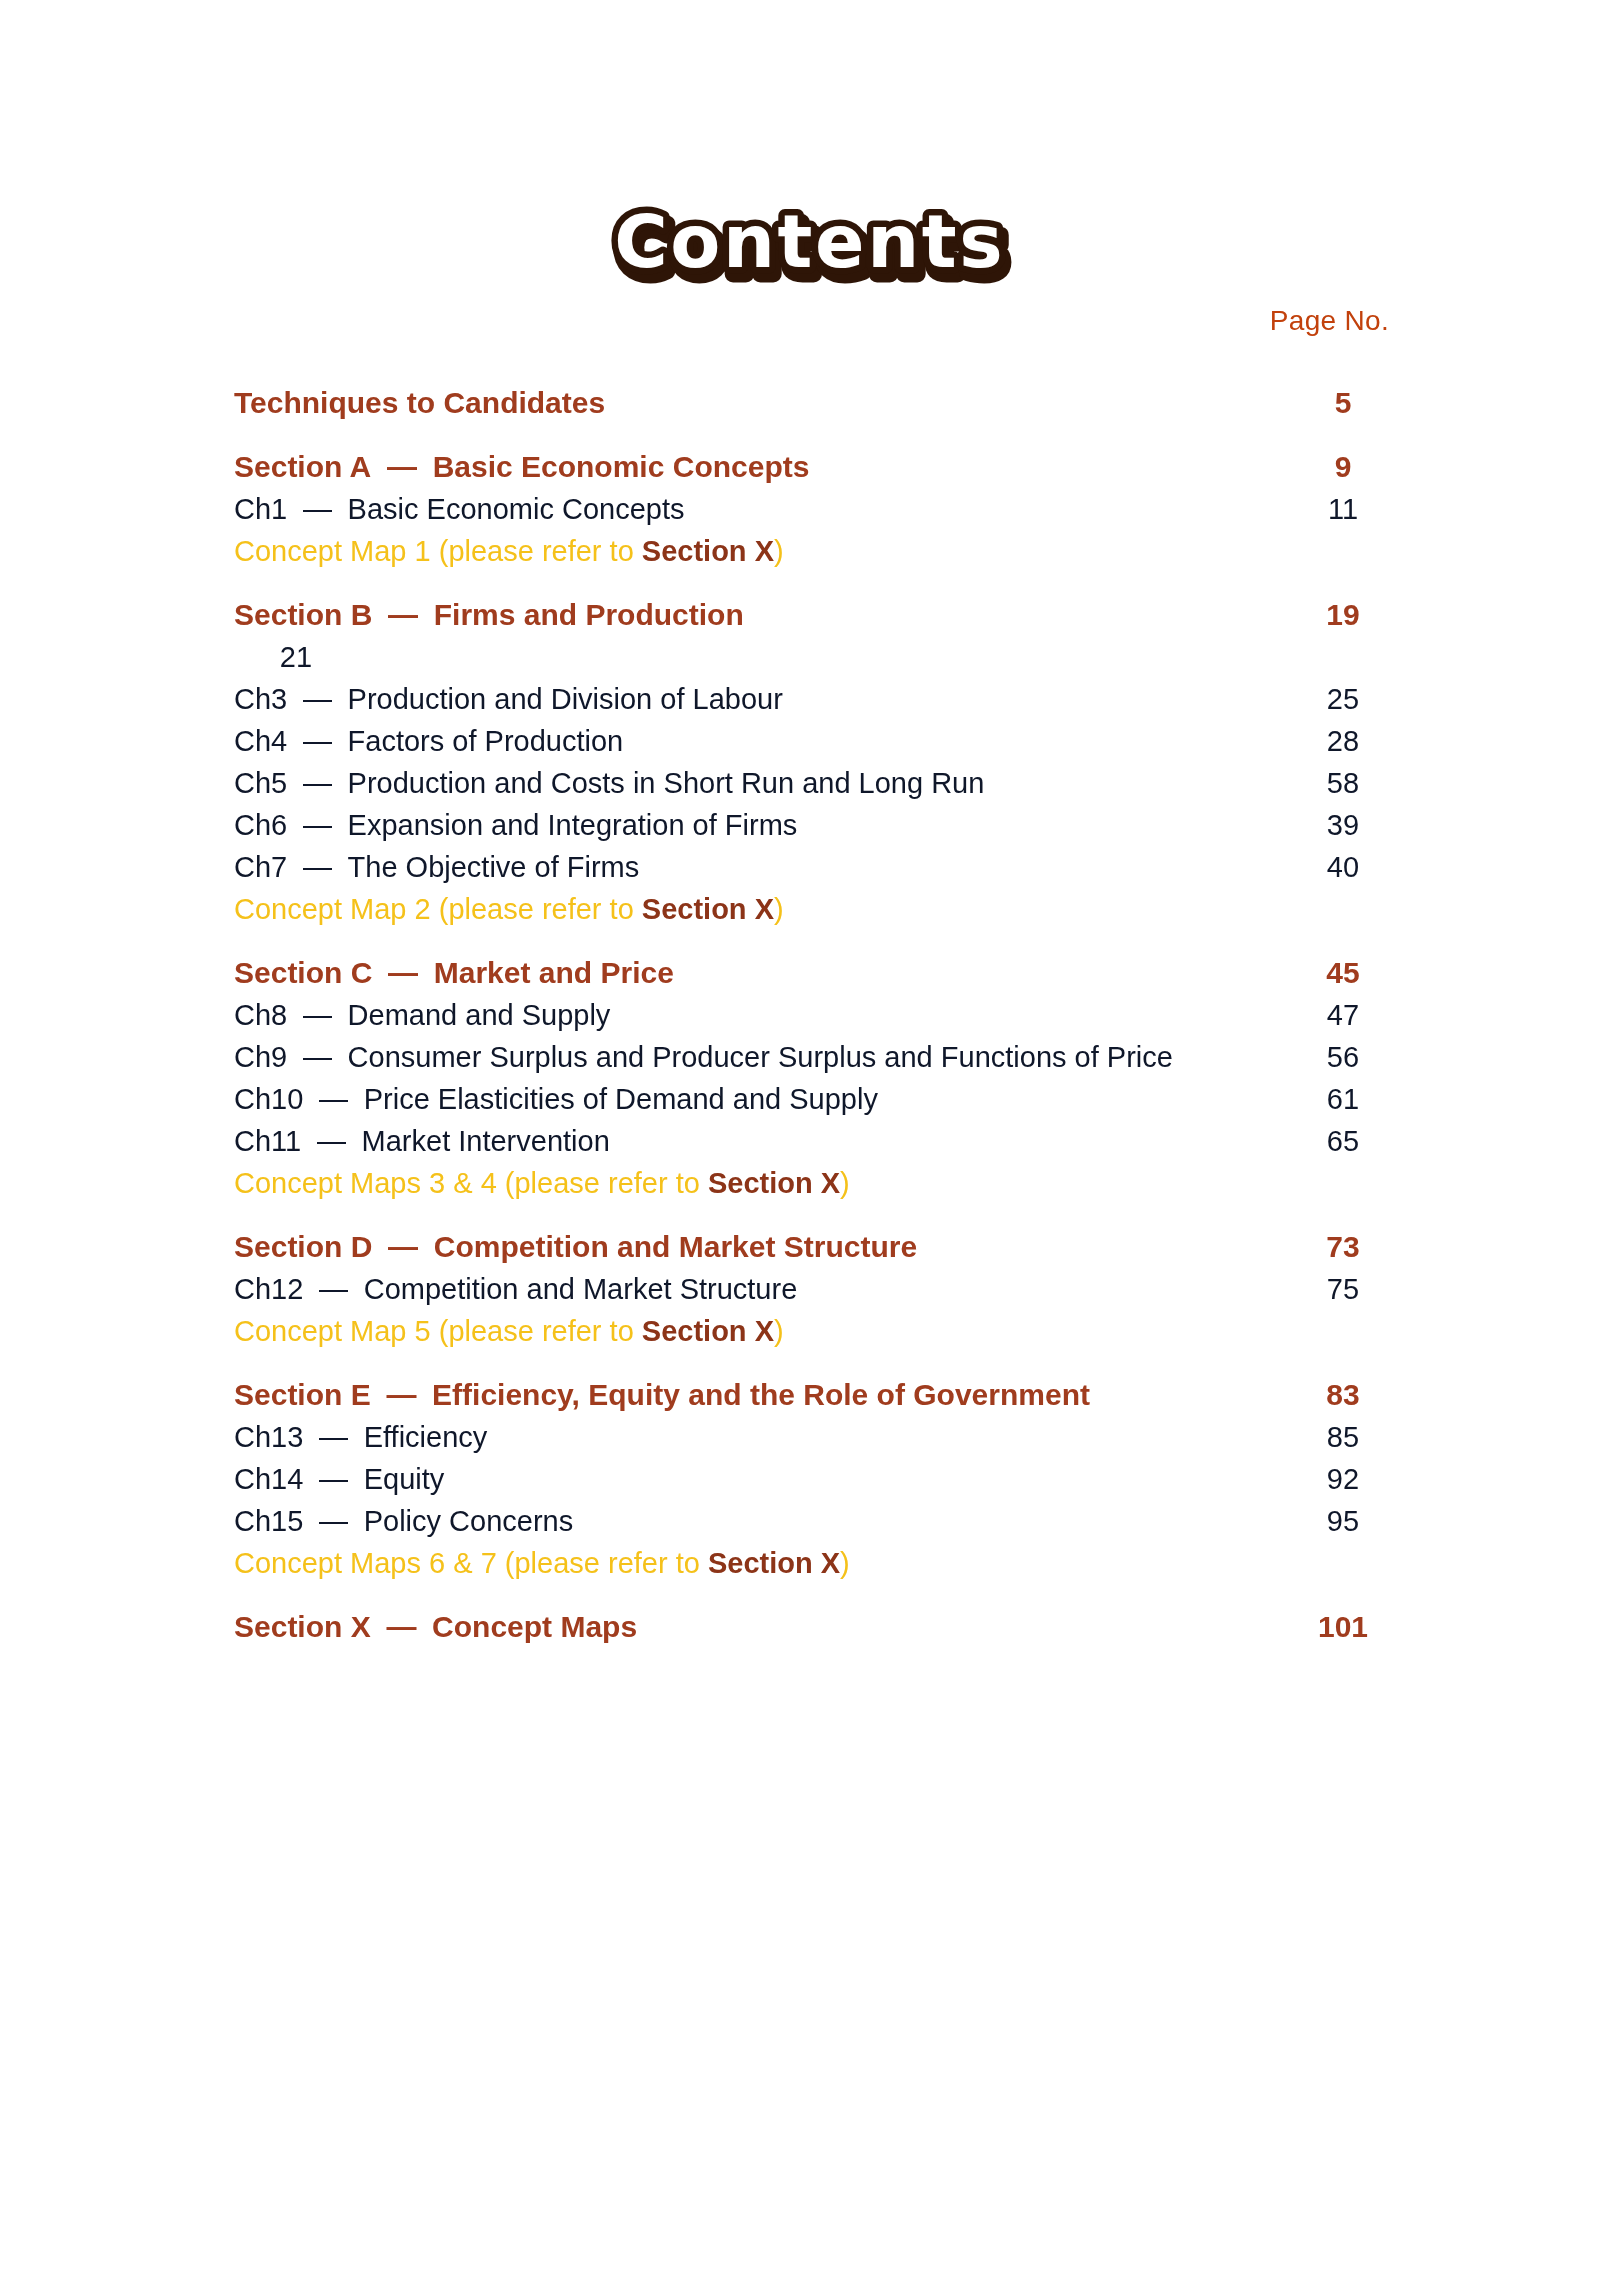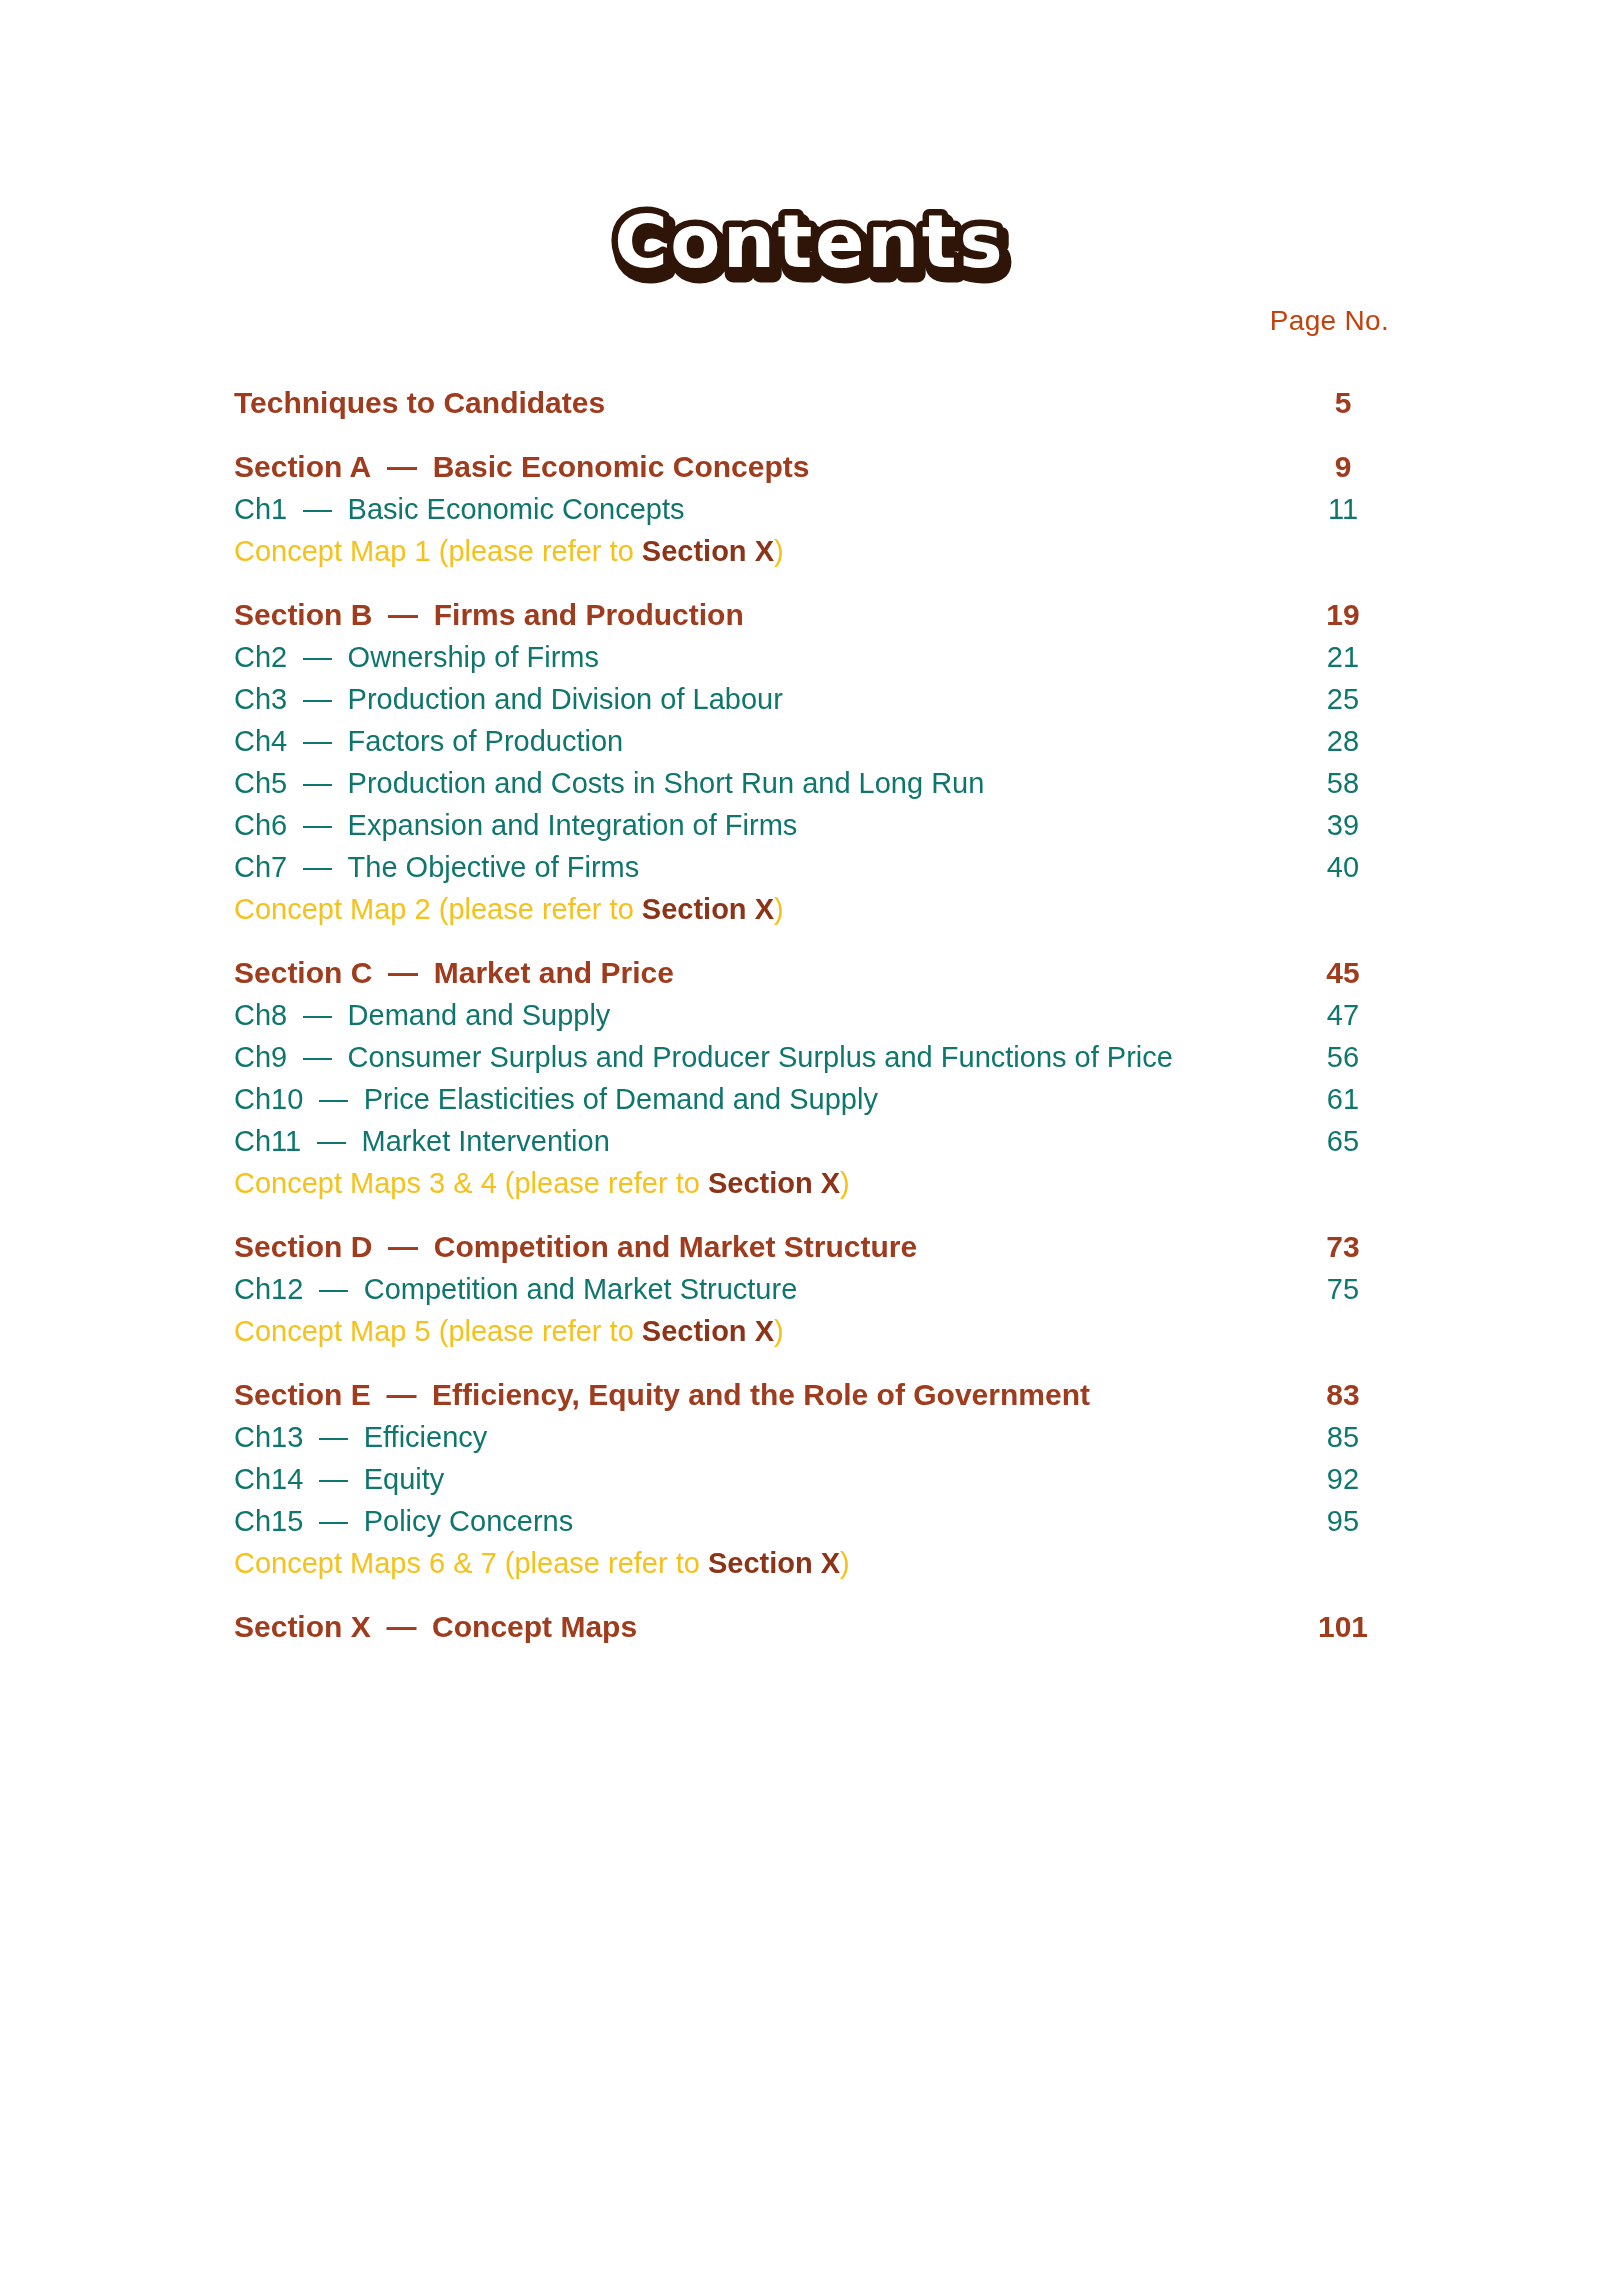--- a/index.html
+++ b/index.html
@@ -28,21 +28,21 @@
 
   .toc{position:absolute;top:382px;left:234px;width:1171px;}
   .group{margin-top:22px;}
   .group:first-child{margin-top:0;}
 
   .row{display:flex;line-height:42px;font-size:29px;white-space:nowrap;}
   .row .left{flex:1;overflow:hidden;}
   .row .page{flex:none;width:124px;text-align:center;}
 
   .row.plain,.row.section{color:#a03c1e;font-weight:bold;font-size:30px;gap:40px;}
-  .row.chapter{color:#0f766e;}
+  .row.chapter{color:#0f172a;}
   .row.concept{color:#f5c11a;}
   .row.concept .strong{color:#8c3418;font-weight:bold;}
   .dash{margin:0 15.7px;font-weight:inherit;}
 </style>
 </head>
 <body>
 
 <div class="sheet">
 
   <svg class="title-svg" width="510" height="114" viewBox="0 0 780 175">
@@ -71,21 +71,20 @@
         <div class="row concept">
           <span class="left"><span class="pre">Concept Map 1 (please refer to </span><span class="strong">Section X</span><span class="post">)</span></span>
         </div>
       </div>
       <div class="group">
         <div class="row section">
           <span class="left"><span class="num">Section B</span><span class="dash">—</span><span class="title">Firms and Production</span></span>
           <span class="page">19</span>
         </div>
         <div class="row chapter">
-          <span class="left"><span class="num">Ch2</span><span class="dash">—</span><span class="title">Ownership of Firms</span></span>
           <span class="page">21</span>
         </div>
         <div class="row chapter">
           <span class="left"><span class="num">Ch3</span><span class="dash">—</span><span class="title">Production and Division of Labour</span></span>
           <span class="page">25</span>
         </div>
         <div class="row chapter">
           <span class="left"><span class="num">Ch4</span><span class="dash">—</span><span class="title">Factors of Production</span></span>
           <span class="page">28</span>
         </div>

